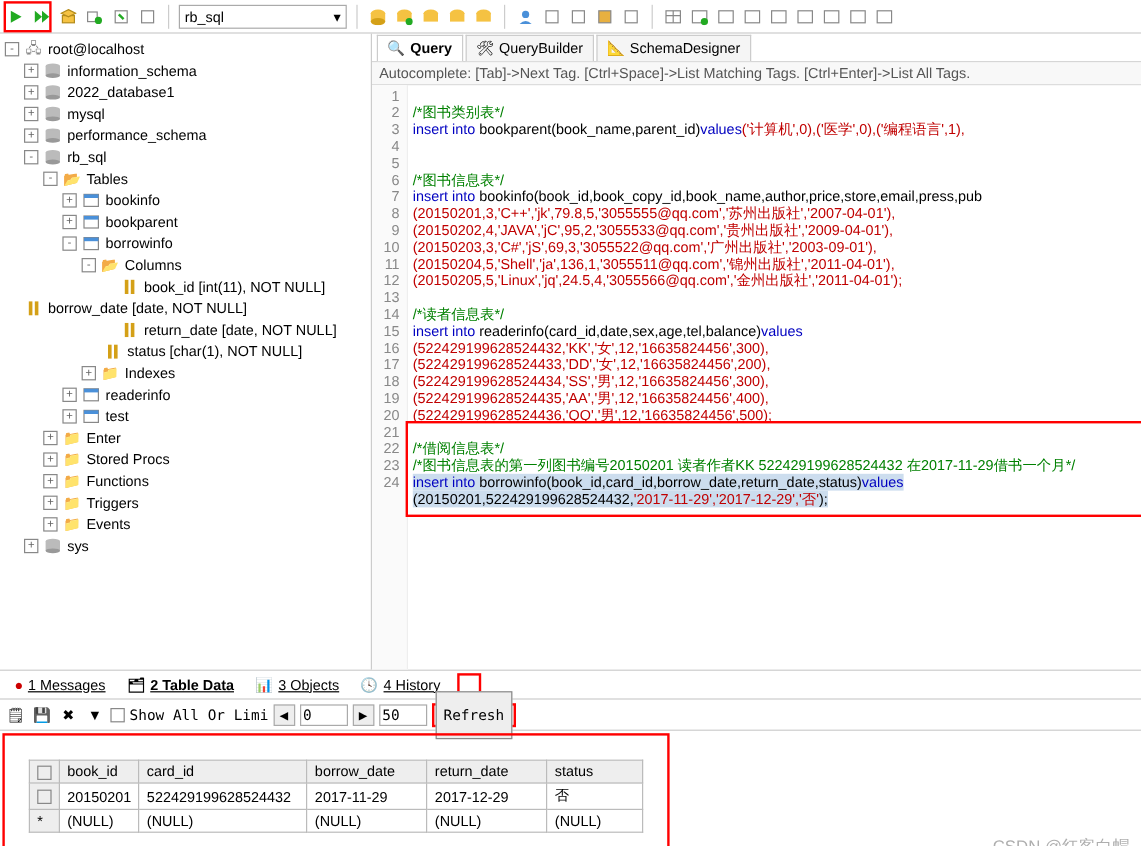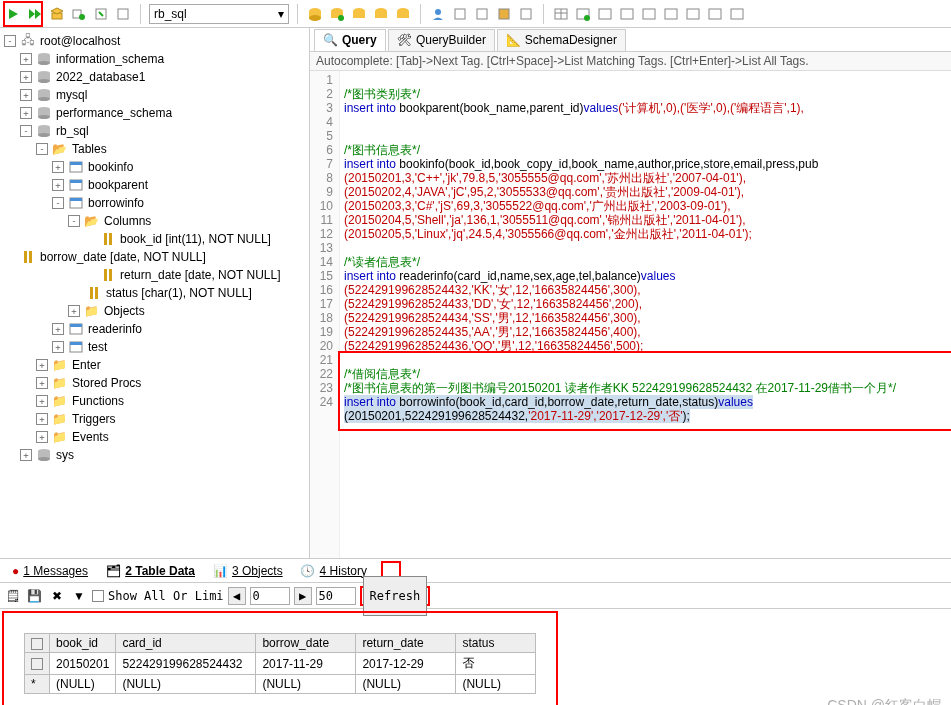--- a/index.html
+++ b/index.html
@@ -343,21 +343,21 @@
           <svg width="12" height="12">
             <rect x="2" y="0" width="3" height="12" fill="#d4a017"></rect>
             <rect x="7" y="0" width="3" height="12" fill="#d4a017"></rect>
           </svg>
         </span>
         <span>status [char(1), NOT NULL]</span>
       </div>
     <div class="tree-row" style="padding-left:68px">
         <span class="exp">+</span>
         <span class="ticon folder">📁</span>
-        <span>Objects</span>
+        <span>Indexes</span>
       </div>
     <div class="tree-row" style="padding-left:52px">
         <span class="exp">+</span>
         <span class="ticon">
           <svg width="14" height="14">
             <rect x="1" y="2" width="12" height="10" fill="#fff" stroke="#888"></rect>
             <rect x="1" y="2" width="12" height="3" fill="#4a90d9"></rect>
           </svg>
         </span>
         <span>readerinfo</span>
@@ -435,21 +435,21 @@
 
 <span class="cmt">/*图书信息表*/</span>
 <span class="kw">insert into</span><span> bookinfo(book_id,book_copy_id,book_name,author,price,store,email,press,pub</span>
 <span class="str">(20150201,3,'C++','jk',79.8,5,'3055555@qq.com','苏州出版社','2007-04-01'),</span>
 <span class="str">(20150202,4,'JAVA','jC',95,2,'3055533@qq.com','贵州出版社','2009-04-01'),</span>
 <span class="str">(20150203,3,'C#','jS',69,3,'3055522@qq.com','广州出版社','2003-09-01'),</span>
 <span class="str">(20150204,5,'Shell','ja',136,1,'3055511@qq.com','锦州出版社','2011-04-01'),</span>
 <span class="str">(20150205,5,'Linux','jq',24.5,4,'3055566@qq.com','金州出版社','2011-04-01');</span>
 
 <span class="cmt">/*读者信息表*/</span>
-<span class="kw">insert into</span><span> readerinfo(card_id,name,sex,age,tel,balance)</span><span class="kw">values</span>
+<span class="kw">insert into</span><span> readerinfo(card_id,date,sex,age,tel,balance)</span><span class="kw">values</span>
 <span class="str">(522429199628524432,'KK','女',12,'16635824456',300),</span>
 <span class="str">(522429199628524433,'DD','女',12,'16635824456',200),</span>
 <span class="str">(522429199628524434,'SS','男',12,'16635824456',300),</span>
 <span class="str">(522429199628524435,'AA','男',12,'16635824456',400),</span>
 <span class="str">(522429199628524436,'QQ','男',12,'16635824456',500);</span>
 
 <span class="cmt">/*借阅信息表*/</span>
 <span class="cmt">/*图书信息表的第一列图书编号20150201 读者作者KK 522429199628524432 在2017-11-29借书一个月*/</span>
 <span class="sel"><span class="kw">insert into</span><span> borrowinfo(book_id,card_id,borrow_date,return_date,status)</span><span class="kw">values</span></span>
 <span class="sel"><span>(20150201,522429199628524432,</span><span class="str">'2017-11-29','2017-12-29','否'</span><span>);</span></span>

